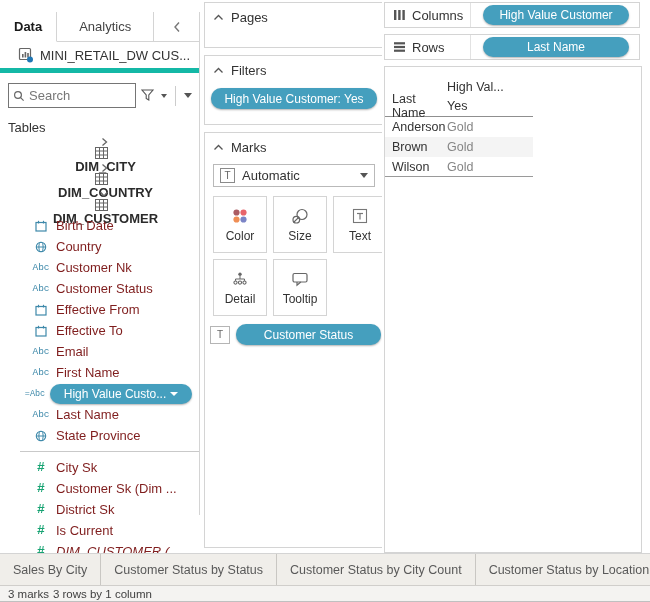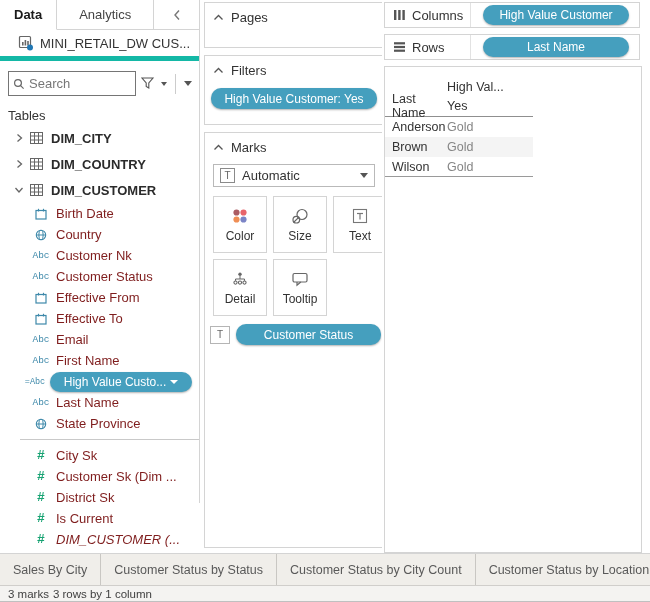--- a/index.html
+++ b/index.html
@@ -1,42 +1,42 @@
 <!DOCTYPE html>
 <html><head>
 <meta charset="utf-8">
 <style>
   * { margin:0; padding:0; box-sizing:border-box; }
   html,body { width:650px; height:602px; }
   body { font-family:"Liberation Sans", sans-serif; font-size:13px; color:#333; background:#fff; overflow:hidden; }
   #app { position:relative; width:650px; height:602px; background:#fff; }
 
   
-  .left-panel { position:absolute; left:0; top:0; width:200px; height:503px; border-right:1px solid #d4d4d4; background:#fff; }
+  .left-panel { position:absolute; left:0; top:12px; width:200px; height:503px; border-right:1px solid #d4d4d4; background:#fff; }
   .sidebar-tabs { display:flex; height:30px; border-bottom:1px solid #d4d4d4; align-items:stretch; }
   .stab { display:flex; align-items:center; padding:0 14px; cursor:default; }
   .stab.active { font-weight:bold; color:#1a1a1a; background:#fff; border-right:1px solid #d4d4d4; margin-bottom:-1px; border-bottom:1px solid #fff; }
   .stab.inactive { color:#444; border-right:1px solid #d4d4d4; padding:0 22px; }
   .collapse-btn { display:flex; align-items:center; justify-content:center; flex:1; }
 
   .ds-row { display:flex; align-items:center; height:31px; padding-left:18px; border-bottom:5px solid #14b8a6; gap:6px; }
   .ds-name { color:#333; font-size:13px; white-space:nowrap; overflow:hidden; }
 
   .search-row { display:flex; align-items:center; margin:10px 6px 0 8px; gap:5px; }
   .search-box { display:flex; align-items:center; width:128px; height:25px; border:1px solid #757575; background:#fff; padding:0 4px; gap:4px; }
   .search-box input { border:none; outline:none; width:90px; font-size:13px; font-family:"Liberation Sans",sans-serif; color:#333; }
   .search-box input::placeholder { color:#777; }
   .mini-caret { width:0; height:0; border-left:4px solid transparent; border-right:4px solid transparent; border-top:5px solid #555; display:inline-block; }
   .vdiv { width:1px; height:20px; background:#ccc; margin:0 3px; }
 
   .tables-label { margin:12px 0 2px 8px; font-size:13px; color:#333; }
 
   .field-list { margin-top:2px; }
   .frow { display:flex; align-items:center; height:21px; padding-left:12px; gap:0; }
-  .frow.trow { height:26px; }
+  .frow.trow { height:26px;flex-direction:column; }
   .frow .chev { width:14px; display:flex; justify-content:center; margin-right:4px; }
   .frow .grid-ic { margin-right:8px; display:flex; }
   .trow .tlabel { font-weight:bold; color:#2b2b2b; font-size:13px; }
   .ficon { width:22px; margin-left:18px; margin-right:4px; display:flex; align-items:center; justify-content:center; flex:none;font-family:Liberation Mono, monospace; }
   .ic-abc { color:#3E89AA; font-size:9.5px; letter-spacing:0; }
   .ic-calc { color:#3E89AA; font-size:8.5px; white-space:nowrap; }
   .ic-hash { color:#18A373; font-size:13px; font-weight:bold; }
   .flabel { font-size:13px; color:#7f1d1d; white-space:nowrap; }
   .flabel.italic { font-style:italic; }
   .field-divider { height:1px; background:#c9c9c9; margin:5px 0 5px 20px; }

